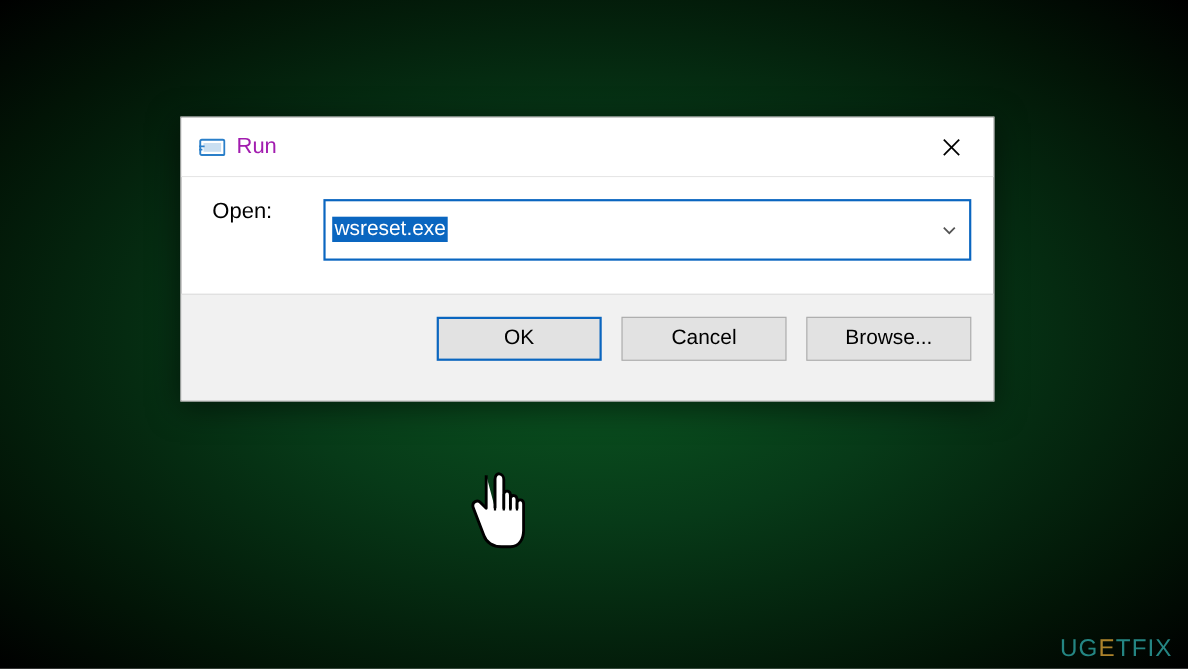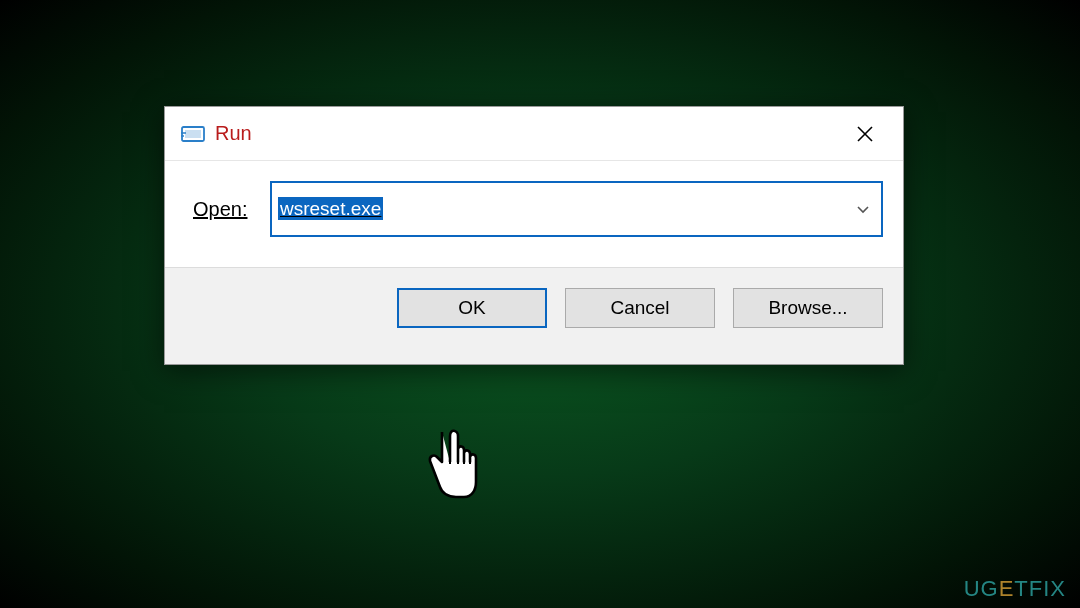--- a/index.html
+++ b/index.html
@@ -22,45 +22,43 @@
     }
     .titlebar {
       display: flex;
       align-items: center;
       height: 54px;
       padding: 0 10px 0 16px;
       border-bottom: 1px solid #e6e6e6;
       background: #fff;
     }
     .title-icon { width: 24px; height: 20px; margin-right: 10px; }
-    .title-text { font-size: 20px; color: #b91c1c; text-align: right; }
+    .title-text { font-size: 20px; color: #a21caf; text-align: right; }
     .titlebar-spacer { flex: 1; }
     .close-btn {
       width: 56px; height: 40px;
       display: flex; align-items: center; justify-content: center;
       color: #000;
     }
     .body {
       padding: 24px 20px 10px 20px;
       display: flex;
       gap: 22px;
       align-items: flex-start;
     }
     .body-icon { width: 56px; height: 56px; flex-shrink: 0; margin-left: 6px; margin-top: 4px; }
     .desc {
       font-size: 19px;
       color: #000;
       line-height: 1.45;
     }
     .open-row {
       display: flex;
-      align-items: center;
       padding: 20px 20px 30px 28px;
-      gap: 12px;
-      text-decoration: underline;
+      gap: 36px;
     }
     .open-label { font-size: 20px; color: #000; width: 65px; }
     .combo {
       flex: 1;
       display: flex;
       align-items: center;
       border: 2px solid #0a66c0;
       height: 56px;
       background: #fff;
     }

